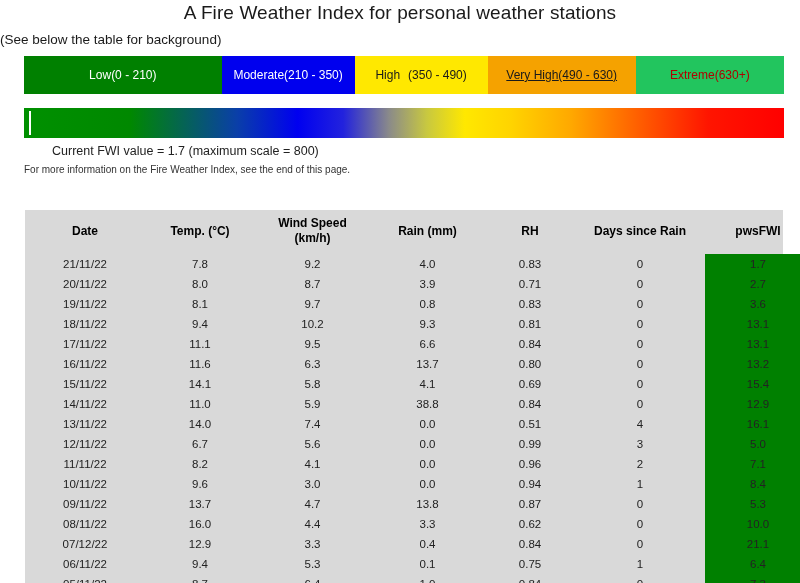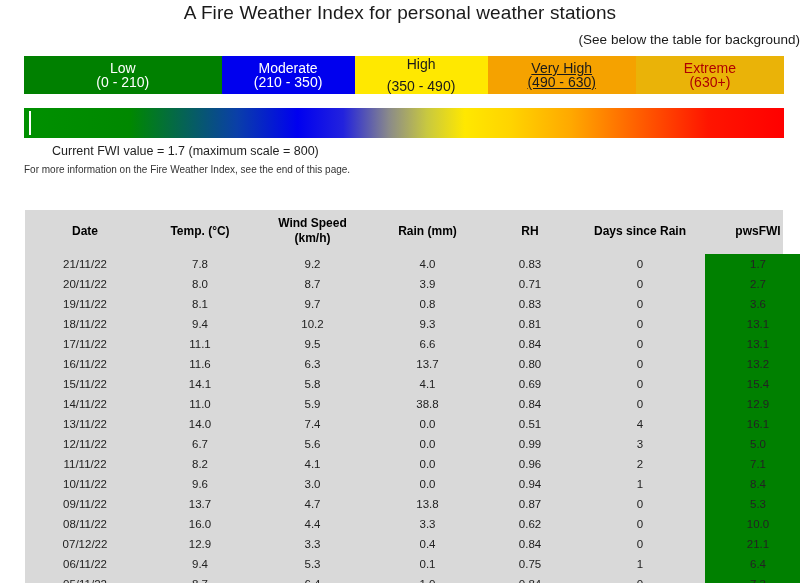--- a/index.html
+++ b/index.html
@@ -30,41 +30,41 @@
     font-size: 19px;
     color: #1a1a1a;
     font-weight: 400;
     letter-spacing: 0.1px;
   }
   .subtitle {
     position: absolute;
     top: 32px;
     left: 0;
     width: 800px;
-    text-align: right;
+    text-align: left;
     font-size: 13.5px;
     color: #1a1a1a;
     font-weight: 400;
   }
 
   
   .legend {
     position: absolute;
     left: 24px;
     top: 56px;
     width: 760px;
     height: 38px;
     display: flex;
   }
   .legend-cell {
     display: flex;
-    flex-direction: column;
+    flex-direction: row;
     align-items: center;
     justify-content: center;
-    font-size: 14px;
+    font-size: 12px;
     line-height: 14px;
     text-align: center;
   }
   .legend-cell .lc-name { font-weight: 400; }
   .legend-cell .lc-range { font-weight: 400; }
 
   
   .gradient-wrap {
     position: absolute;
     left: 24px;
@@ -177,21 +177,21 @@
         <span class="lc-range">(210 - 350)</span>
       </div>
       <div class="legend-cell" style="width: 17.5%; background: rgb(255, 232, 0); color: rgb(26, 26, 26); gap: 8px;">
         <span class="lc-name">High</span>
         <span class="lc-range">(350 - 490)</span>
       </div>
       <div class="legend-cell" style="width: 19.5%; background: rgb(245, 162, 0); color: rgb(26, 26, 26); text-decoration: underline;">
         <span class="lc-name">Very High</span>
         <span class="lc-range">(490 - 630)</span>
       </div>
-      <div class="legend-cell" style="width: 19.5%; background: #eab308; color: rgb(176, 0, 0);">
+      <div class="legend-cell" style="width: 19.5%; background: #22c55e; color: rgb(176, 0, 0);">
         <span class="lc-name">Extreme</span>
         <span class="lc-range">(630+)</span>
       </div>
     </div>
 
   <div class="gradient-wrap">
     <div class="gradient-bar"></div>
     <div class="gradient-marker" id="gradient-marker" style="left: 0.6%;"></div>
   </div>
 

